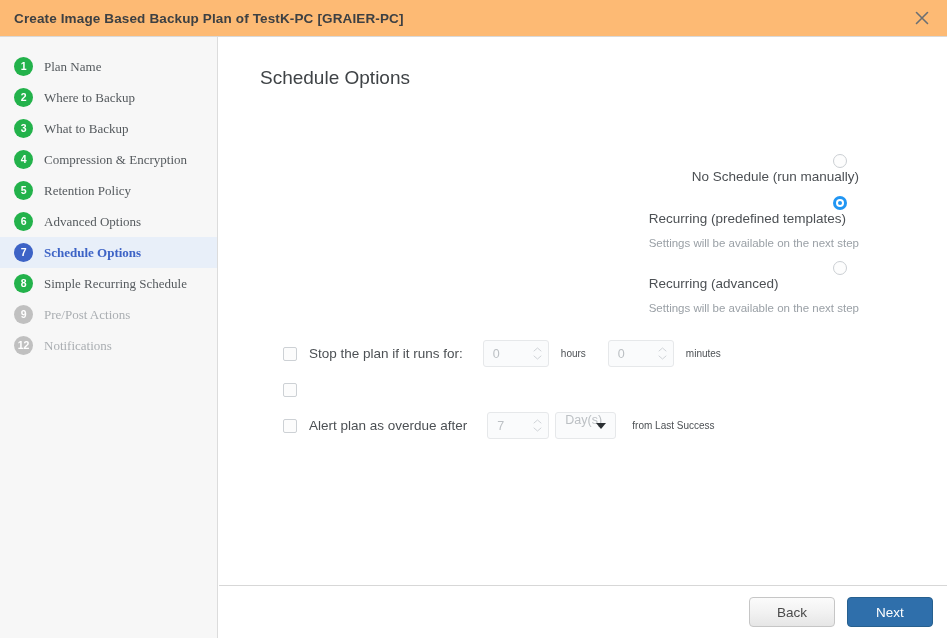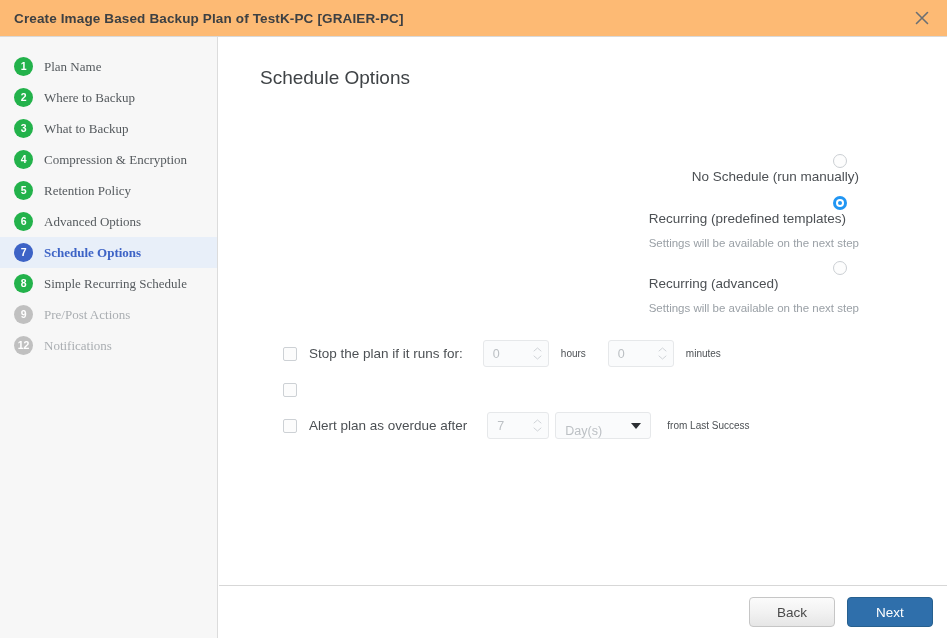--- a/index.html
+++ b/index.html
@@ -274,28 +274,28 @@
   }
   .spinner-arrows svg { display: block; }
 
   .w-hours  { width: 66px; margin: 0 12px 0 20px; }
   .w-mins   { width: 66px; margin: 0 12px 0 22px; }
   .w-days   { width: 62px; margin: 0 6px 0 20px; }
 
   
   .dropdown {
     position: relative;
-    width: 96px;
+    width: 61px;
     height: 27px;
     border: 1px solid #e6e8ea;
     border-radius: 3px;
     background: #fafbfc;
     box-sizing: border-box;
     display: flex;
-    align-items: flex-end;
+    align-items: flex-start;
     margin-right: 16px;
   }
   .dropdown .dd-val {
     font-size: 12.5px;
     color: #bcc0c4;
     padding-left: 9px;
     user-select: none;
   }
   .dropdown .dd-caret {
     position: absolute;

